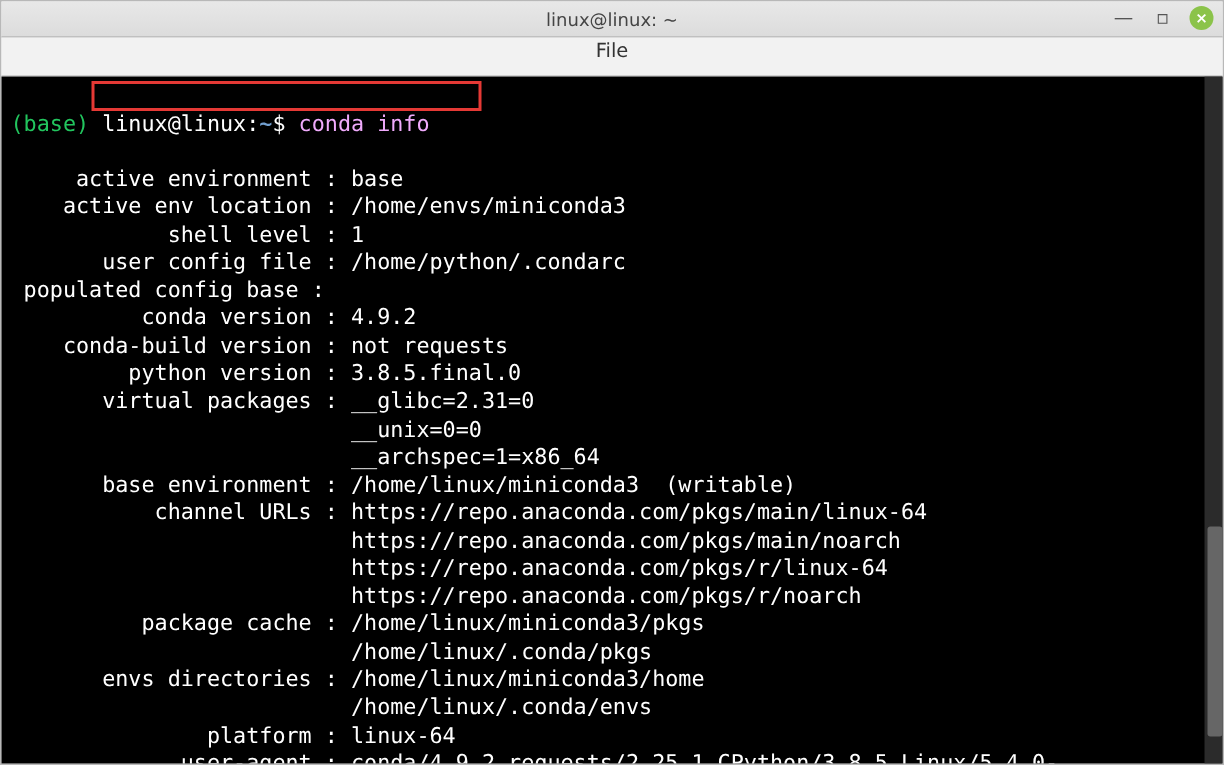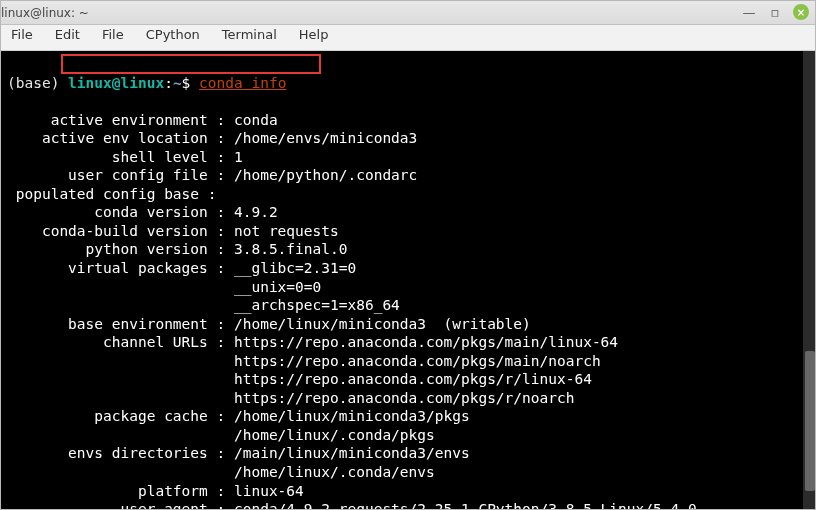--- a/index.html
+++ b/index.html
@@ -16,21 +16,21 @@
   display: flex;
   flex-direction: column;
   background: #fff;
   border: 1px solid #b8b8b8;
 }
 .titlebar {
   height: 24px;
   background: linear-gradient(#e8e8e8, #dcdcdc);
   display: flex;
   align-items: center;
-  justify-content: flex-start;
+  justify-content: center;
   position: relative;
   border-bottom: 1px solid #c0c0c0;
   font-size: 12px;
   color: #444;
 }
 .title-controls {
   position: absolute;
   right: 6px;
   top: 3px;
   display: flex;
@@ -57,26 +57,27 @@
   align-items: center;
   justify-content: center;
   color: #fff;
   font-size: 10px;
   font-weight: bold;
 }
 .menubar {
   height: 26px;
   background: #f2f2f2;
   display: flex;
-  align-items: flex-start;
+  align-items: center;
   padding: 0 6px;
   gap: 14px;
   font-size: 13px;
   color: #333;
   border-bottom: 1px solid #d0d0d0;
+  flex-direction: column;
 }
 .menu-item {
   cursor: pointer;
   padding: 2px 4px;
 }
 .terminal {
   flex: 1;
   background: #000;
   color: #fff;
   font-family: "DejaVu Sans Mono", "Ubuntu Mono", monospace;
@@ -97,26 +98,26 @@
 }
 .scrollbar-thumb {
   position: absolute;
   right: 0;
   top: 300px;
   width: 10px;
   height: 140px;
   background: #666;
   border-radius: 2px;
 }
-.prompt-base { color: #e5e5e5; }
-.prompt-userhost { color: #14b8a6; font-weight: bold; margin-top: 22px; }
+.prompt-base { color: #22c55e; }
+.prompt-userhost { color: #ffffff; font-weight: normal; margin-top: 22px; }
 .prompt-colon { color: #fff; }
 .prompt-path { color: #729fcf; font-weight: bold; }
 .prompt-dollar { color: #fff; }
-.cmd { color: #c2410c; text-decoration: underline; }
+.cmd { color: #f0abfc; }
 .highlight-box {
   position: absolute;
   border: 2px solid #e53935;
   pointer-events: none;
 }
 .info-line { color: #fff; }
 </style>
 </head>
 <body>
 
@@ -136,39 +137,39 @@
     <span class="menu-item">Edit</span>
     <span class="menu-item">File</span>
     <span class="menu-item">CPython</span>
     <span class="menu-item">Terminal</span>
     <span class="menu-item">Help</span>
   </div>
 
   <div class="terminal">
 <span class="prompt-base">(base) </span><span class="prompt-userhost">linux@linux</span><span class="prompt-colon">:</span><span class="prompt-path">~</span><span class="prompt-dollar">$ </span><span class="cmd">conda info</span>
 
-<span class="info-line">     active environment : conda</span>
+<span class="info-line">     active environment : base</span>
 <span class="info-line">    active env location : /home/envs/miniconda3</span>
 <span class="info-line">            shell level : 1</span>
 <span class="info-line">       user config file : /home/python/.condarc</span>
 <span class="info-line"> populated config base :</span>
 <span class="info-line">          conda version : 4.9.2</span>
 <span class="info-line">    conda-build version : not requests</span>
 <span class="info-line">         python version : 3.8.5.final.0</span>
 <span class="info-line">       virtual packages : __glibc=2.31=0</span>
 <span class="info-line">                          __unix=0=0</span>
 <span class="info-line">                          __archspec=1=x86_64</span>
 <span class="info-line">       base environment : /home/linux/miniconda3  (writable)</span>
 <span class="info-line">           channel URLs : https://repo.anaconda.com/pkgs/main/linux-64</span>
 <span class="info-line">                          https://repo.anaconda.com/pkgs/main/noarch</span>
 <span class="info-line">                          https://repo.anaconda.com/pkgs/r/linux-64</span>
 <span class="info-line">                          https://repo.anaconda.com/pkgs/r/noarch</span>
 <span class="info-line">          package cache : /home/linux/miniconda3/pkgs</span>
 <span class="info-line">                          /home/linux/.conda/pkgs</span>
-<span class="info-line">       envs directories : /main/linux/miniconda3/envs</span>
+<span class="info-line">       envs directories : /home/linux/miniconda3/home</span>
 <span class="info-line">                          /home/linux/.conda/envs</span>
 <span class="info-line">               platform : linux-64</span>
 <span class="info-line">             user-agent : conda/4.9.2 requests/2.25.1 CPython/3.8.5 Linux/5.4.0-</span>
     <div class="highlight-box" style="left:60px; top:3px; width:260px; height:20px;"></div>
     <div class="scrollbar">
       <div class="scrollbar-thumb"></div>
     </div>
   </div>
 
 </div>

